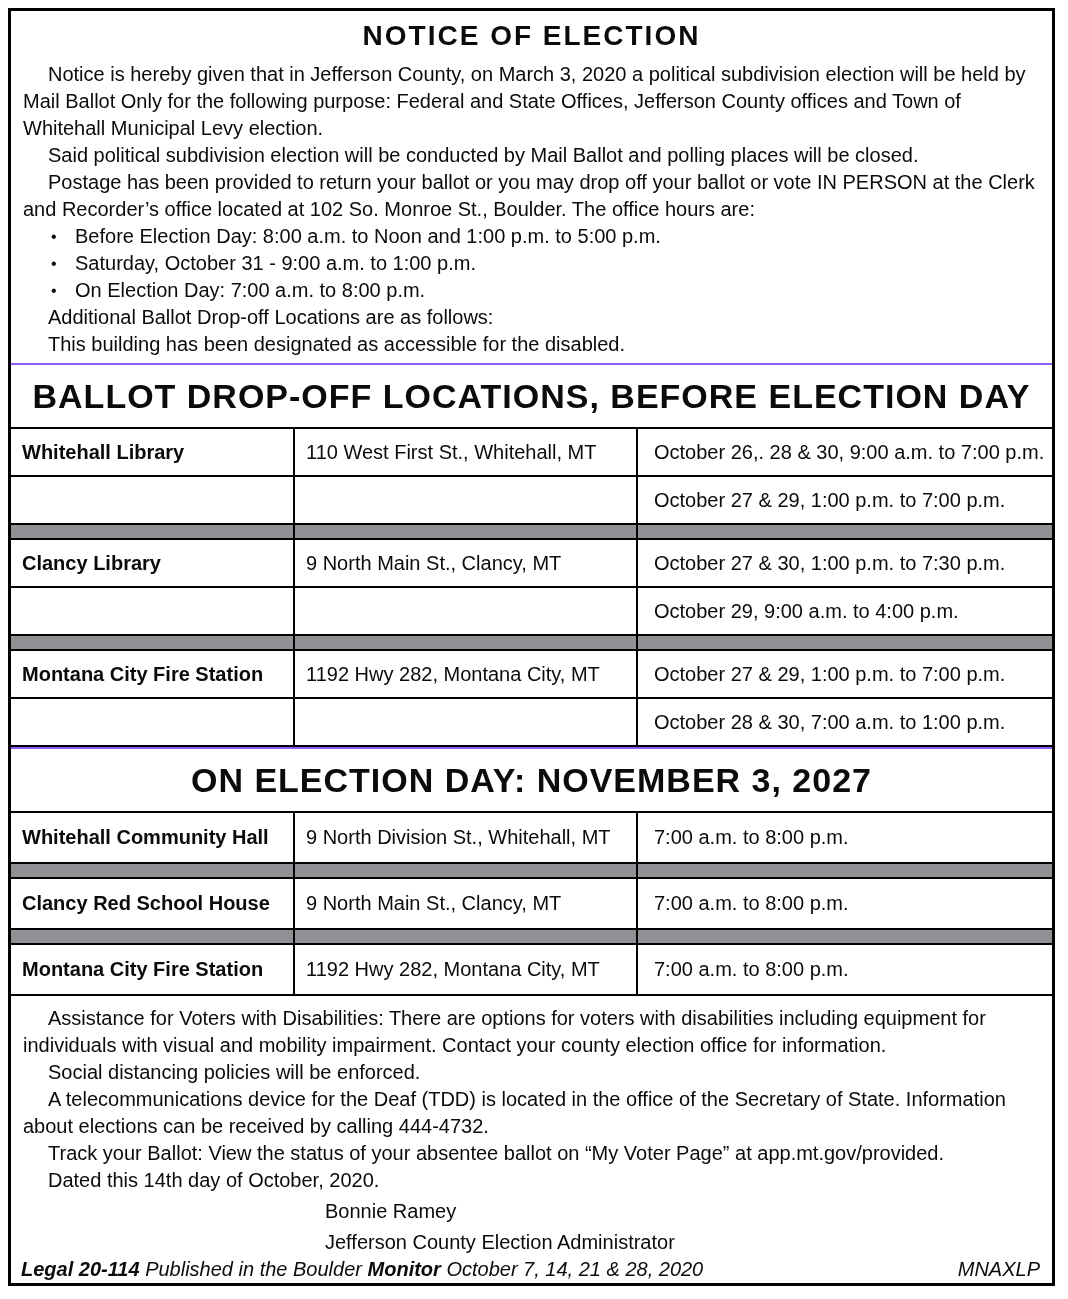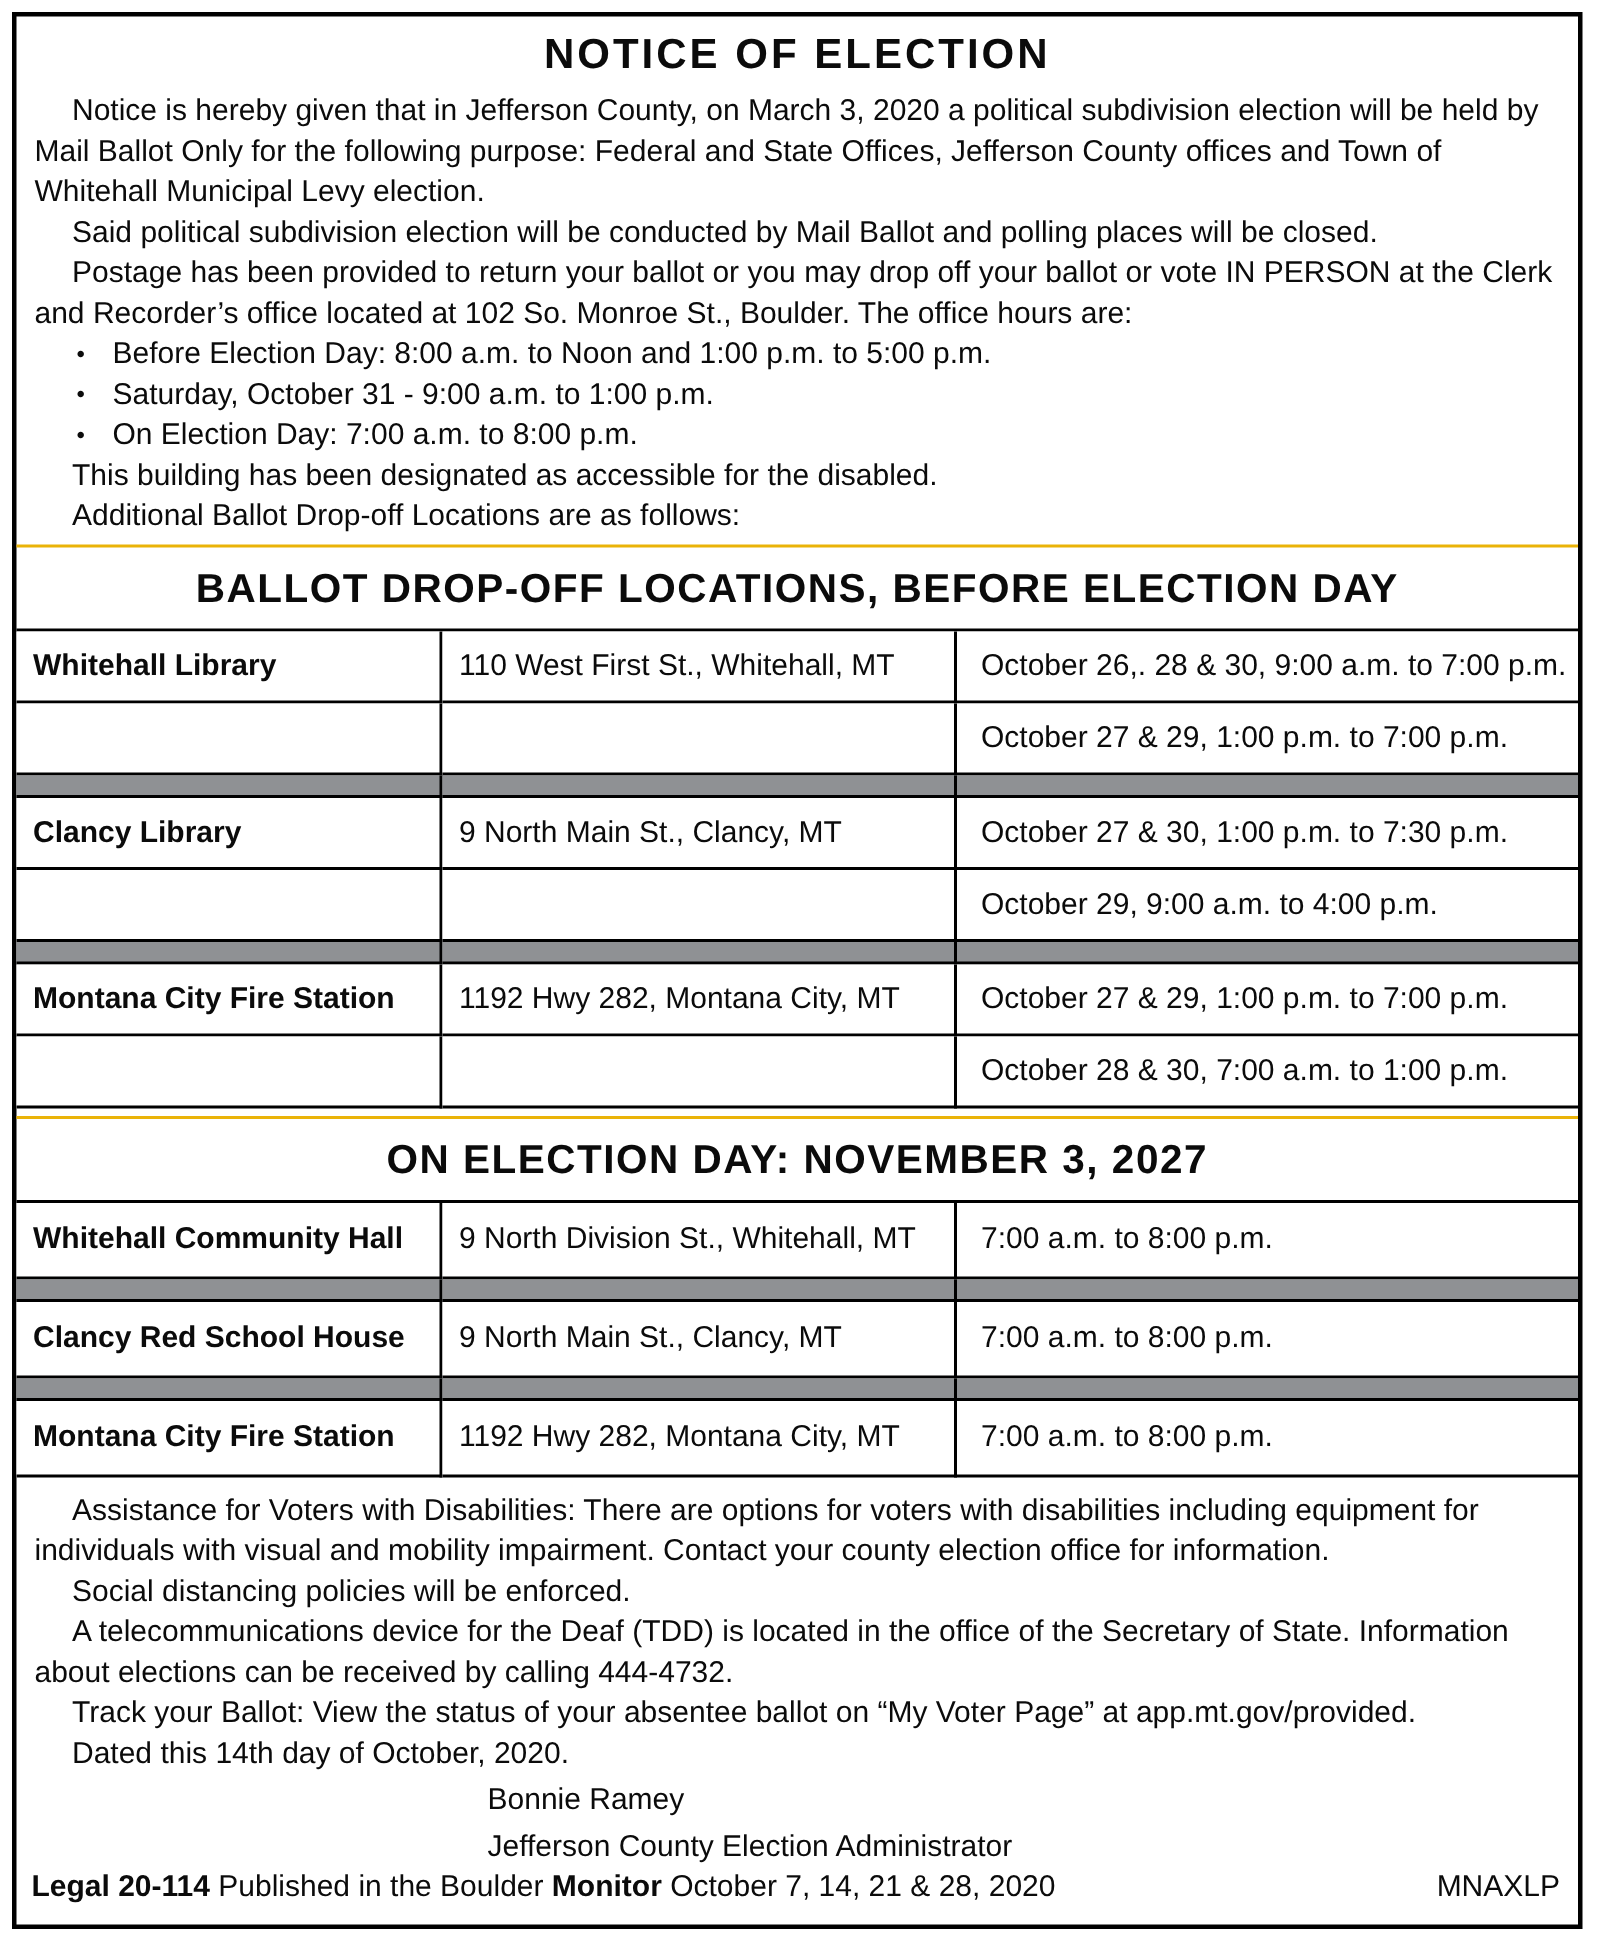--- a/index.html
+++ b/index.html
@@ -21,22 +21,22 @@
   }
   .intro { padding: 2px 12px 5px 12px; }
   .title {
     text-align: center; font-weight: 700; font-size: 28px;
     letter-spacing: 2px; margin: 7px 0 9px 0;
   }
   .para { font-size: 20px; line-height: 27px; text-indent: 25px; margin: 0; }
   .bullet-line { font-size: 20px; line-height: 27px; padding-left: 28px; }
   .bullet-glyph { display: inline-block; width: 24px; font-size: 16px; vertical-align: 1px; }
   .section-head {
-    border-top: 2px solid #eab308; border-bottom: 2px solid #000;
-    text-align: center; font-weight: 700; font-size: 27px;
+    border-top: 2px solid #8b5cf6; border-bottom: 2px solid #000;
+    text-align: center; font-weight: 700; font-size: 34px;
     letter-spacing: 1px; padding: 12px 0 11px 0;
   }
   .loc-table { display: grid; grid-template-columns: 284px 343px 1fr; }
   .cell {
     box-sizing: border-box;
     border-right: 2px solid #000; border-bottom: 2px solid #000;
     display: flex; align-items: center;
     font-size: 20px; padding: 0 6px 0 11px;
     height: 48px; background: #fff;
     white-space: nowrap; overflow: hidden;
@@ -51,38 +51,39 @@
   }
   .sep.s3 { border-right: none; }
   .gap { height: 9px; }
   .closing { padding: 9px 12px 0 12px; }
   .signature { margin-left: 302px; font-size: 20px; line-height: 31px; margin-top: 2px; }
   .footer {
     margin-top: auto;
     display: flex; justify-content: space-between; align-items: flex-end;
     padding: 0 12px 13px 10px;
     font-size: 20px;
+    font-style: italic;
   }
   .footer b { font-weight: 700; }
 </style>
 </head>
 <body>
 
 <div class="frame">
 
   <div class="intro">
     <div class="title">NOTICE OF ELECTION</div>
     <p class="para">Notice is hereby given that in Jefferson County, on March 3, 2020 a political subdivision election will be held by Mail Ballot Only for the following purpose: Federal and State Offices, Jefferson County offices and Town of Whitehall Municipal Levy election.</p>
     <p class="para">Said political subdivision election will be conducted by Mail Ballot and polling places will be closed.</p>
     <p class="para">Postage has been provided to return your ballot or you may drop off your ballot or vote IN PERSON at the Clerk and Recorder’s office located at 102 So. Monroe St., Boulder. The office hours are:</p>
     <div class="bullet-line"><span class="bullet-glyph">•</span><span>Before Election Day: 8:00 a.m. to Noon and 1:00 p.m. to 5:00 p.m.</span></div>
     <div class="bullet-line"><span class="bullet-glyph">•</span><span>Saturday, October 31 - 9:00 a.m. to 1:00 p.m.</span></div>
     <div class="bullet-line"><span class="bullet-glyph">•</span><span>On Election Day: 7:00 a.m. to 8:00 p.m.</span></div>
+    <p class="para">Additional Ballot Drop-off Locations are as follows:</p>
     <p class="para">This building has been designated as accessible for the disabled.</p>
-    <p class="para">Additional Ballot Drop-off Locations are as follows:</p>
   </div>
 
   <div class="section-head">BALLOT DROP-OFF LOCATIONS, BEFORE ELECTION DAY</div>
 
   <div class="loc-table t1">
     <div class="cell c1">Whitehall Library</div>
     <div class="cell c2">110 West First St., Whitehall, MT</div>
     <div class="cell c3">October 26,. 28 &amp; 30, 9:00 a.m. to 7:00 p.m.</div>
 
     <div class="cell c1"></div>

